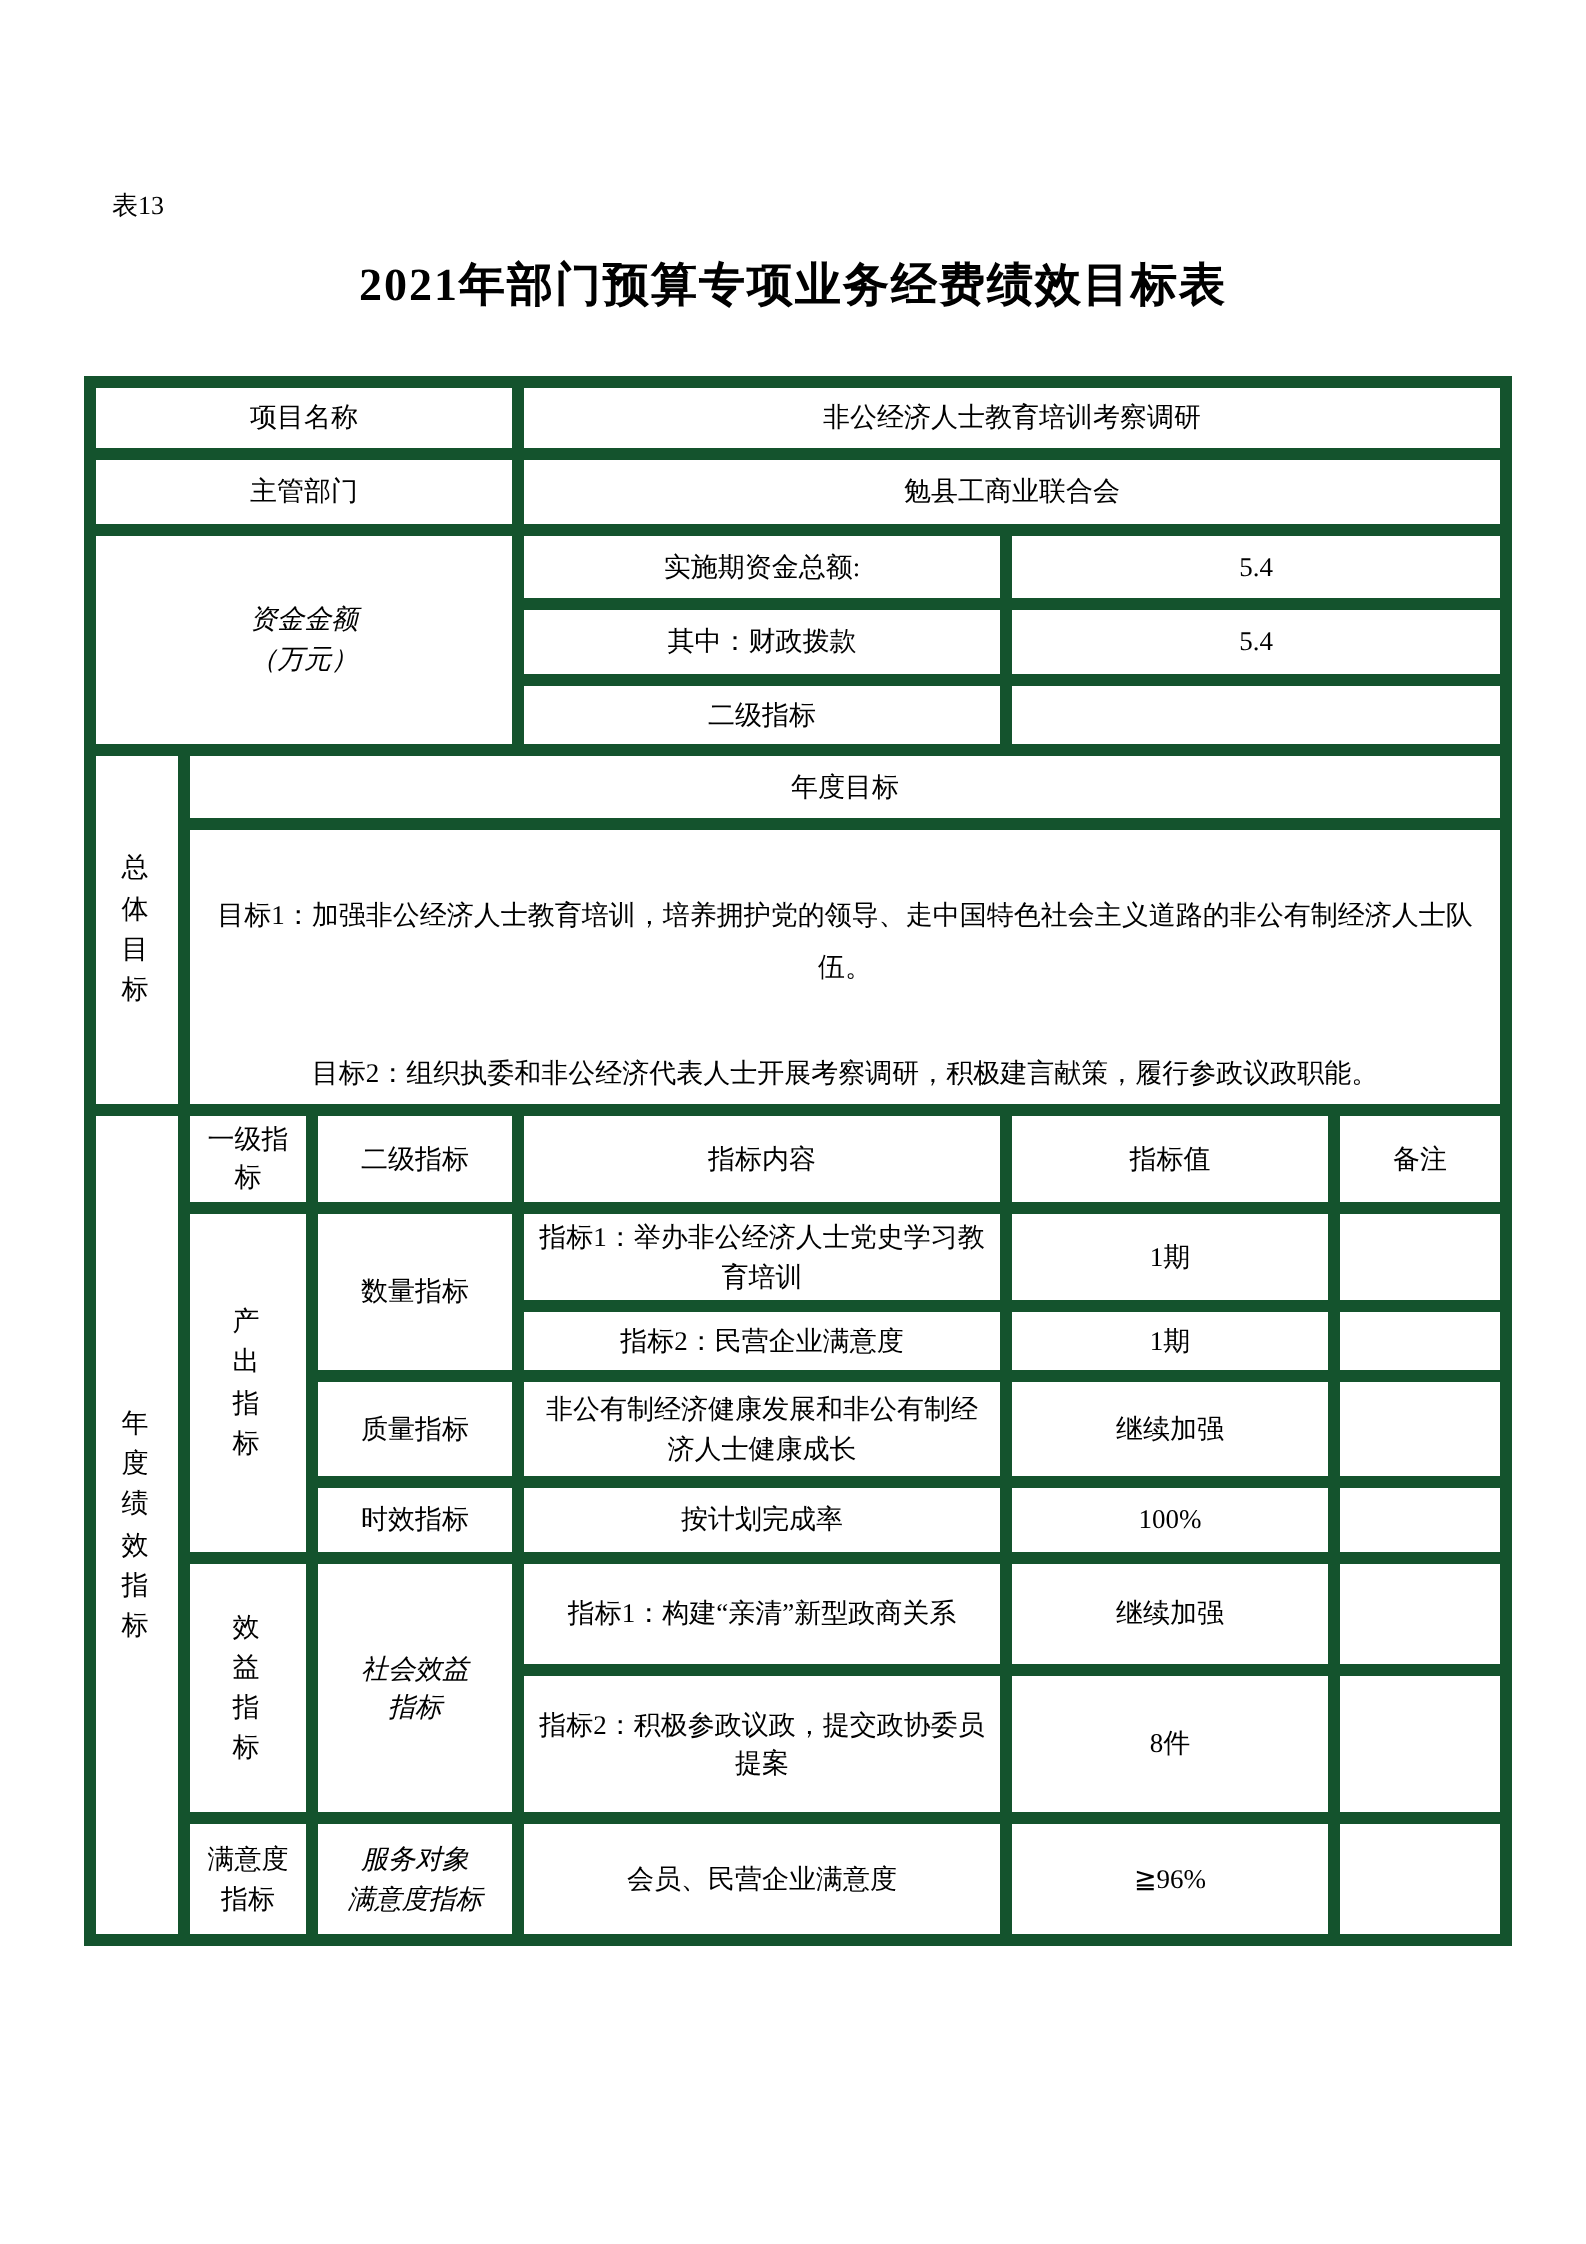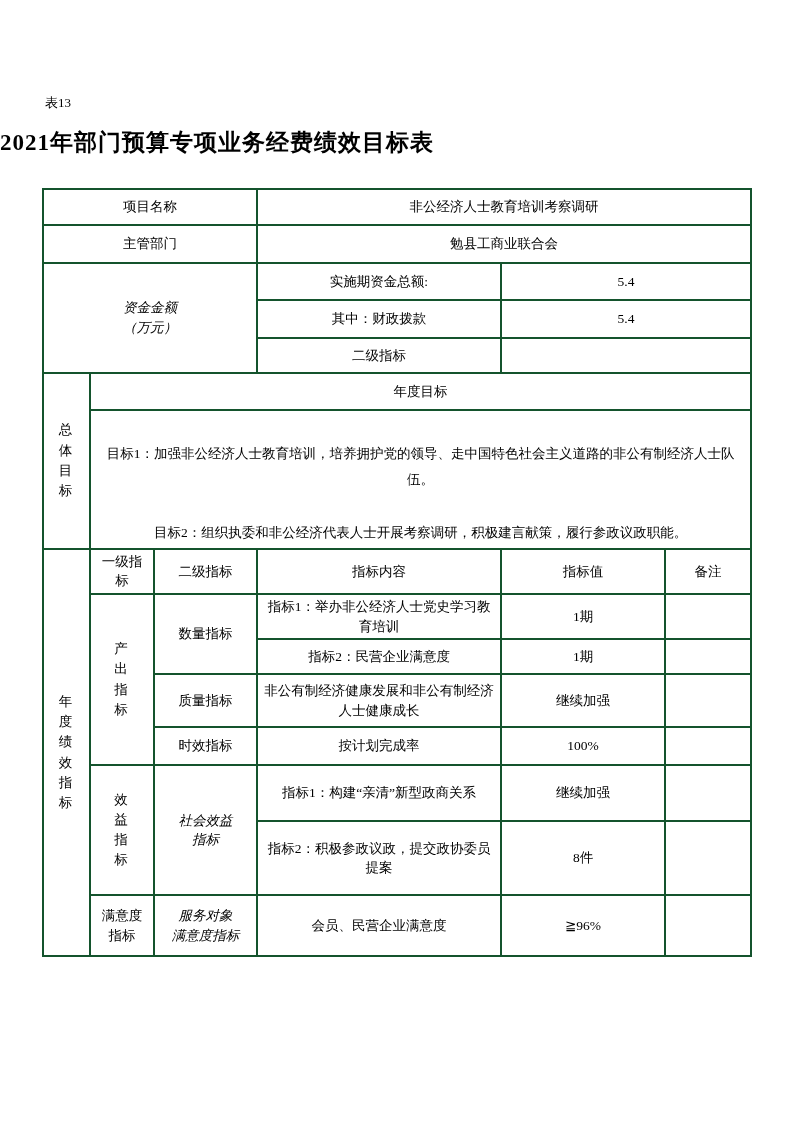--- a/index.html
+++ b/index.html
@@ -2,32 +2,32 @@
 <html><head>
 <meta charset="utf-8">
 <style>
   html,body{margin:0;padding:0;background:#fff;}
   body{
     width:793px;height:1122px;
     font-family:"Liberation Serif","DejaVu Serif",serif;
     color:#000;
   }
   .sheet{position:relative;width:793px;height:1122px;background:#ffffff;overflow:hidden;}
-  .doc-tag{position:absolute;left:45px;top:94px;font-size:13px;}
+  .doc-tag{position:absolute;left:56px;top:94px;font-size:13px;}
   .doc-title{
     position:absolute;left:0;top:127px;width:100%;
-    text-align:left;font-size:23px;font-weight:bold;letter-spacing:1px;
+    text-align:center;font-size:23px;font-weight:bold;letter-spacing:1px;
   }
   table.main{
     position:absolute;left:42px;top:188px;width:708px;
     border-collapse:collapse;table-layout:fixed;
     border:2px solid #000;
   }
   table.main td{
-    border:2px solid #14532d;
+    border:6px solid #14532d;
     text-align:center;vertical-align:middle;
     font-size:13.5px;line-height:1.45;
     padding:2px 5px;overflow:hidden;
   }
   
   .r1{height:36px}.r2{height:38px}.r3{height:37px}.r4{height:38px}.r5{height:35px}
   .r6{height:37px}.r7{height:117px}.r8{height:34px}.r9{height:42px}.r10{height:35px}
   .r11{height:53px}.r12{height:38px}.r13{height:56px}.r14{height:74px}.r15{height:61px}
   
   td.leftcell{text-align:left;}

